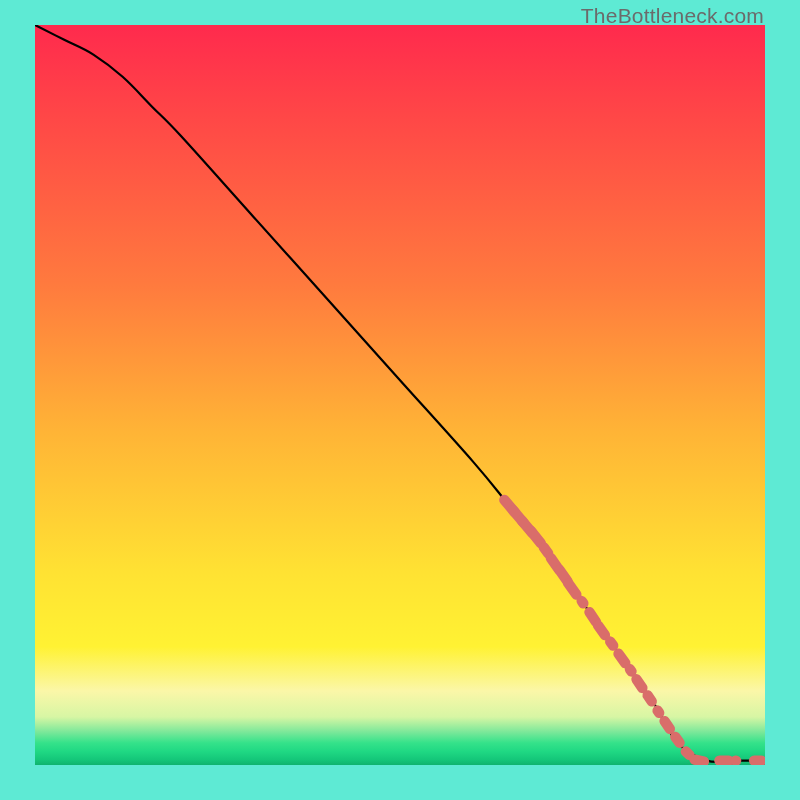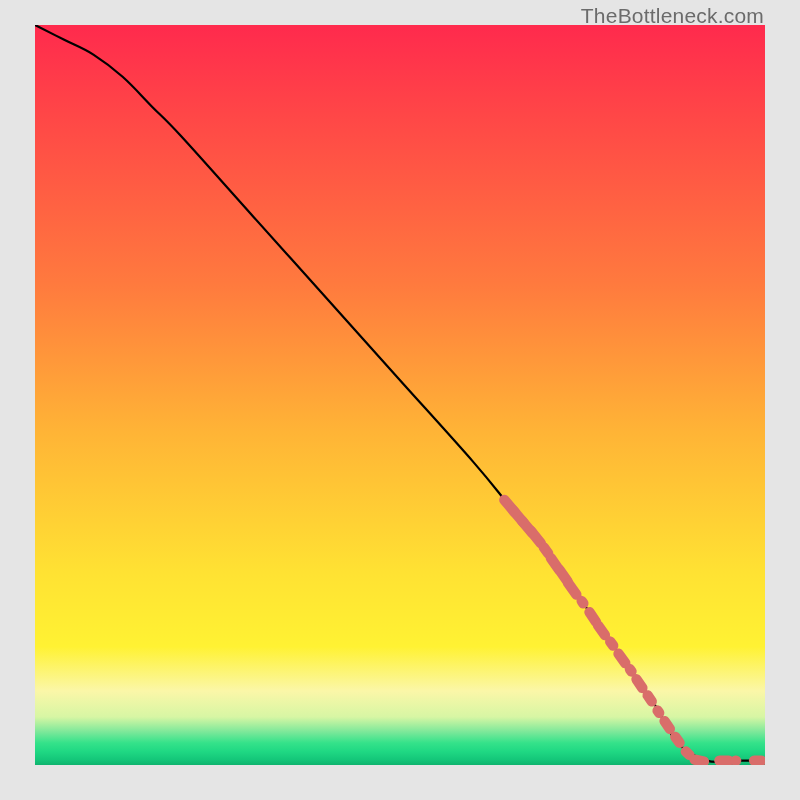--- a/index.html
+++ b/index.html
@@ -10,21 +10,21 @@
     background: #000;
     overflow: hidden;
     font-family: Arial, Helvetica, sans-serif;
   }
   .frame {
     position: absolute;
     left: 0;
     top: 0;
     width: 800px;
     height: 800px;
-    background: #e5e5e5;
+    background: #5eead4;
   }
   .plot-area {
     position: absolute;
     
     left: 35px;
     top: 25px;
     width: 730px;   
     height: 740px;  
     overflow: hidden;
   }

